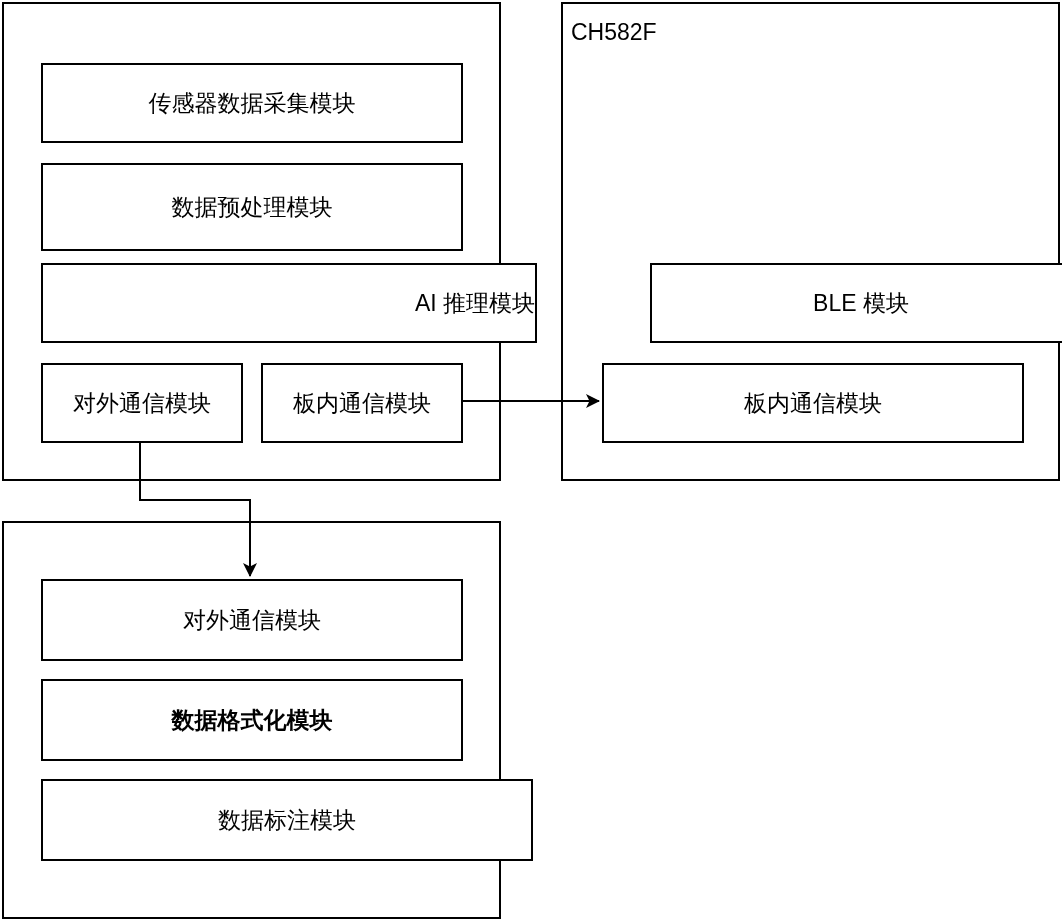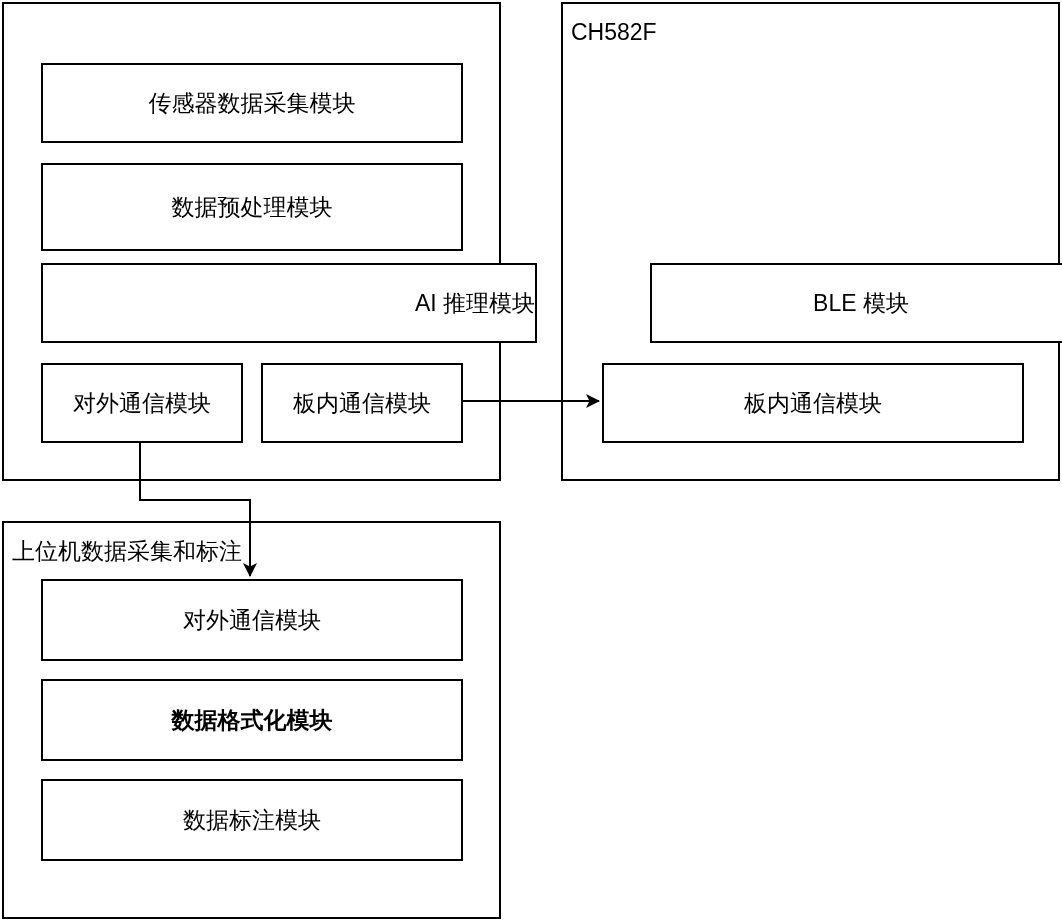--- a/index.html
+++ b/index.html
@@ -57,21 +57,21 @@
   #gd-box4 { left: 37px;  top: 359px; width: 202px; height: 80px; }
   #gd-box5 { left: 257px; top: 359px; width: 202px; height: 80px; }
 
   
   #ch-box1 { left: 39px;  top: 259px; width: 422px; height: 80px; margin-left: 48px; }
   #ch-box2 { left: 39px;  top: 359px; width: 422px; height: 80px; }
 
   
   #host-box1 { left: 37px; top: 56px;  width: 422px; height: 82px; }
   #host-box2 { left: 37px; top: 156px; width: 422px; height: 82px; font-weight: bold; }
-  #host-box3 { left: 37px; top: 256px; width: 422px; height: 82px; }
+  #host-box3 { left: 37px; top: 256px; width: 492px; height: 82px; }
 
   .arrows-layer {
     position: absolute;
     left: 0;
     top: 0;
     width: 1062px;
     height: 922px;
     pointer-events: none;
   }
 </style>
@@ -102,21 +102,20 @@
     <div class="container-title">CH582F</div>
     <div class="box" id="ch-box1">
       <span>BLE 模块</span>
     </div>
     <div class="box" id="ch-box2">
       <span>板内通信模块</span>
     </div>
   </div>
 
   <div class="container" id="container-host">
-    <div class="container-title">上位机数据采集和标注</div>
     <div class="box" id="host-box1">
       <span>对外通信模块</span>
     </div>
     <div class="box" id="host-box2">
       <span>数据格式化模块</span>
     </div>
     <div class="box" id="host-box3">
       <span>数据标注模块</span>
     </div>
   </div>

